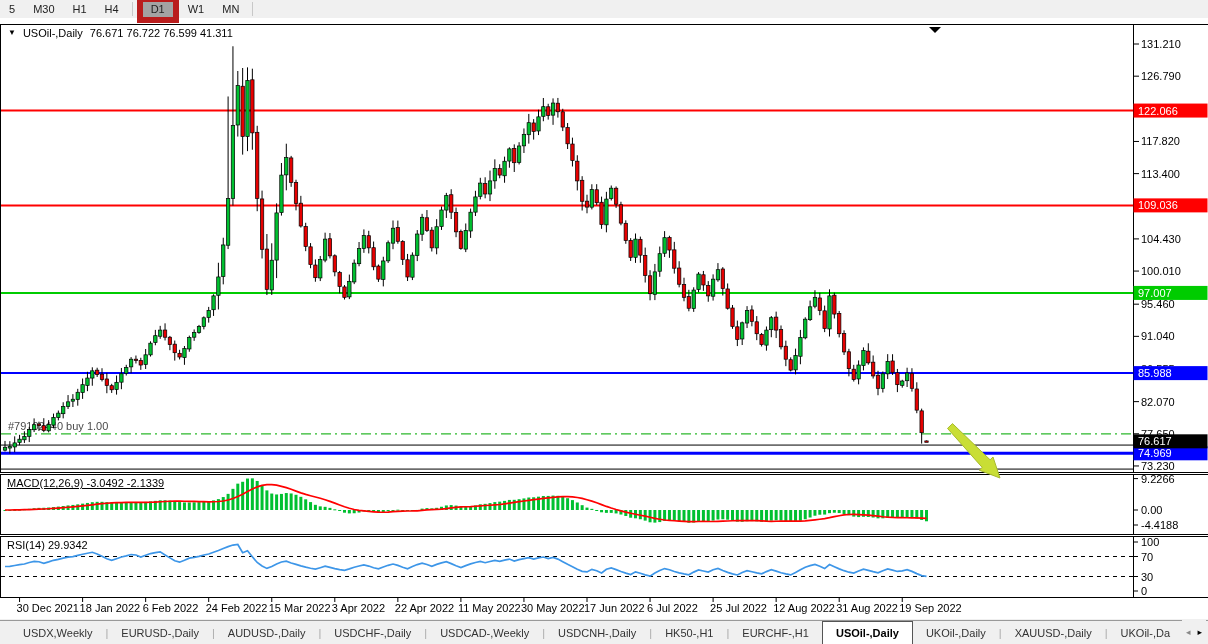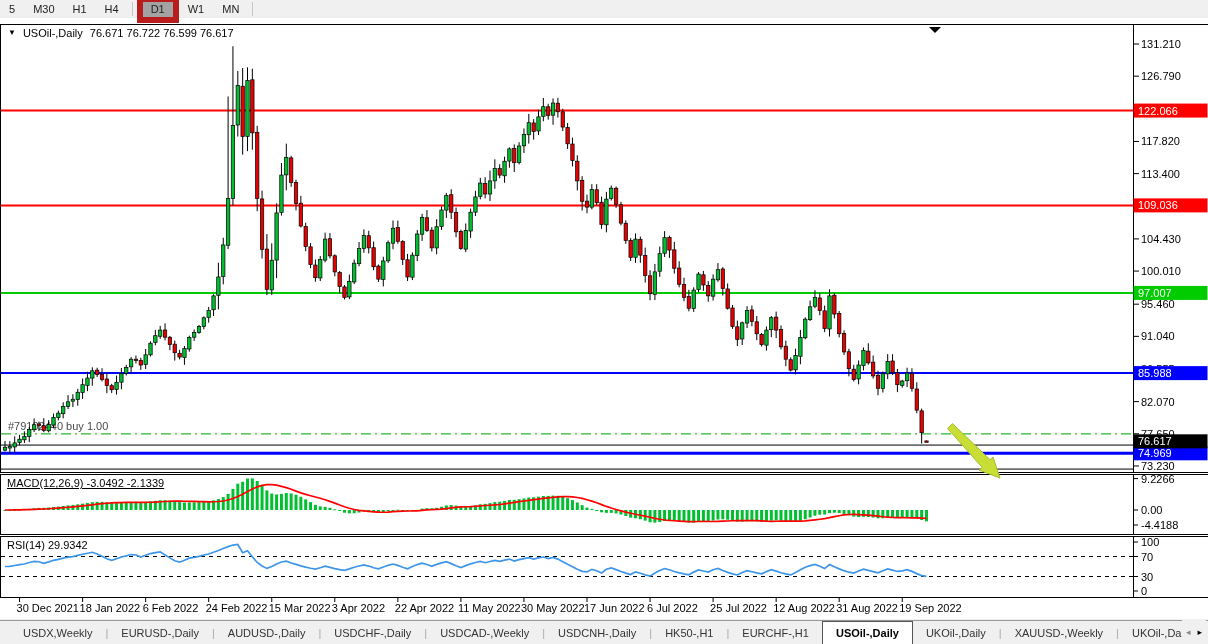--- a/index.html
+++ b/index.html
@@ -736,21 +736,21 @@
       <line x1="902.2499999999999" y1="597.5" x2="902.2499999999999" y2="602" stroke="#000" stroke-width="1"></line>
       <text x="899.2499999999999" y="612" font-family="&quot;Liberation Sans&quot;,sans-serif" font-size="11" fill="#000">19 Sep 2022</text>
     </g>
     <polygon points="929,27 941,27 935,33" fill="#000"></polygon>
     <polygon points="947.5,428.4 982.2,467.4 979.3,470.2 1000.0,478.0 993.0,457.0 990.1,459.8 952.5,423.6" fill="#c9de35" stroke="#a8bb2e" stroke-width="1"></polygon>
   </svg>
 
 <div class="overlay" id="titlerow">
   <span class="caret">▼</span>
   <span>USOil-,Daily</span>
-  <span>76.671 76.722 76.599 76.617</span>
+  <span>76.671 76.722 76.599 41.311</span>
 </div>
 <div class="overlay" id="macdlabel">MACD(12,26,9) -3.0492 -2.1339</div>
 <div class="overlay" id="rsilabel">RSI(14) 29.9342</div>
 
 <div class="tabbar" id="tabbar">
     <div class="tab">USDX,Weekly</div>
     <div class="tabsep">|</div>
     <div class="tab">EURUSD-,Daily</div>
     <div class="tabsep">|</div>
     <div class="tab">AUDUSD-,Daily</div>
@@ -760,20 +760,20 @@
     <div class="tab">USDCAD-,Weekly</div>
     <div class="tabsep">|</div>
     <div class="tab">USDCNH-,Daily</div>
     <div class="tabsep">|</div>
     <div class="tab">HK50-,H1</div>
     <div class="tabsep">|</div>
     <div class="tab">EURCHF-,H1</div>
     <div class="tab active">USOil-,Daily</div>
     <div class="tab">UKOil-,Daily</div>
     <div class="tabsep">|</div>
-    <div class="tab">XAUUSD-,Weekly</div>
+    <div class="tab">XAUUSD-,Daily</div>
     <div class="tabsep">|</div>
     <div class="tab">UKOil-,Da</div>
   </div>
 <div class="tabarrows" id="tabarrows">
     <span class="arrow-left">◂</span>
     <span class="arrow-right">▸</span>
   </div>
 
 </body></html>

